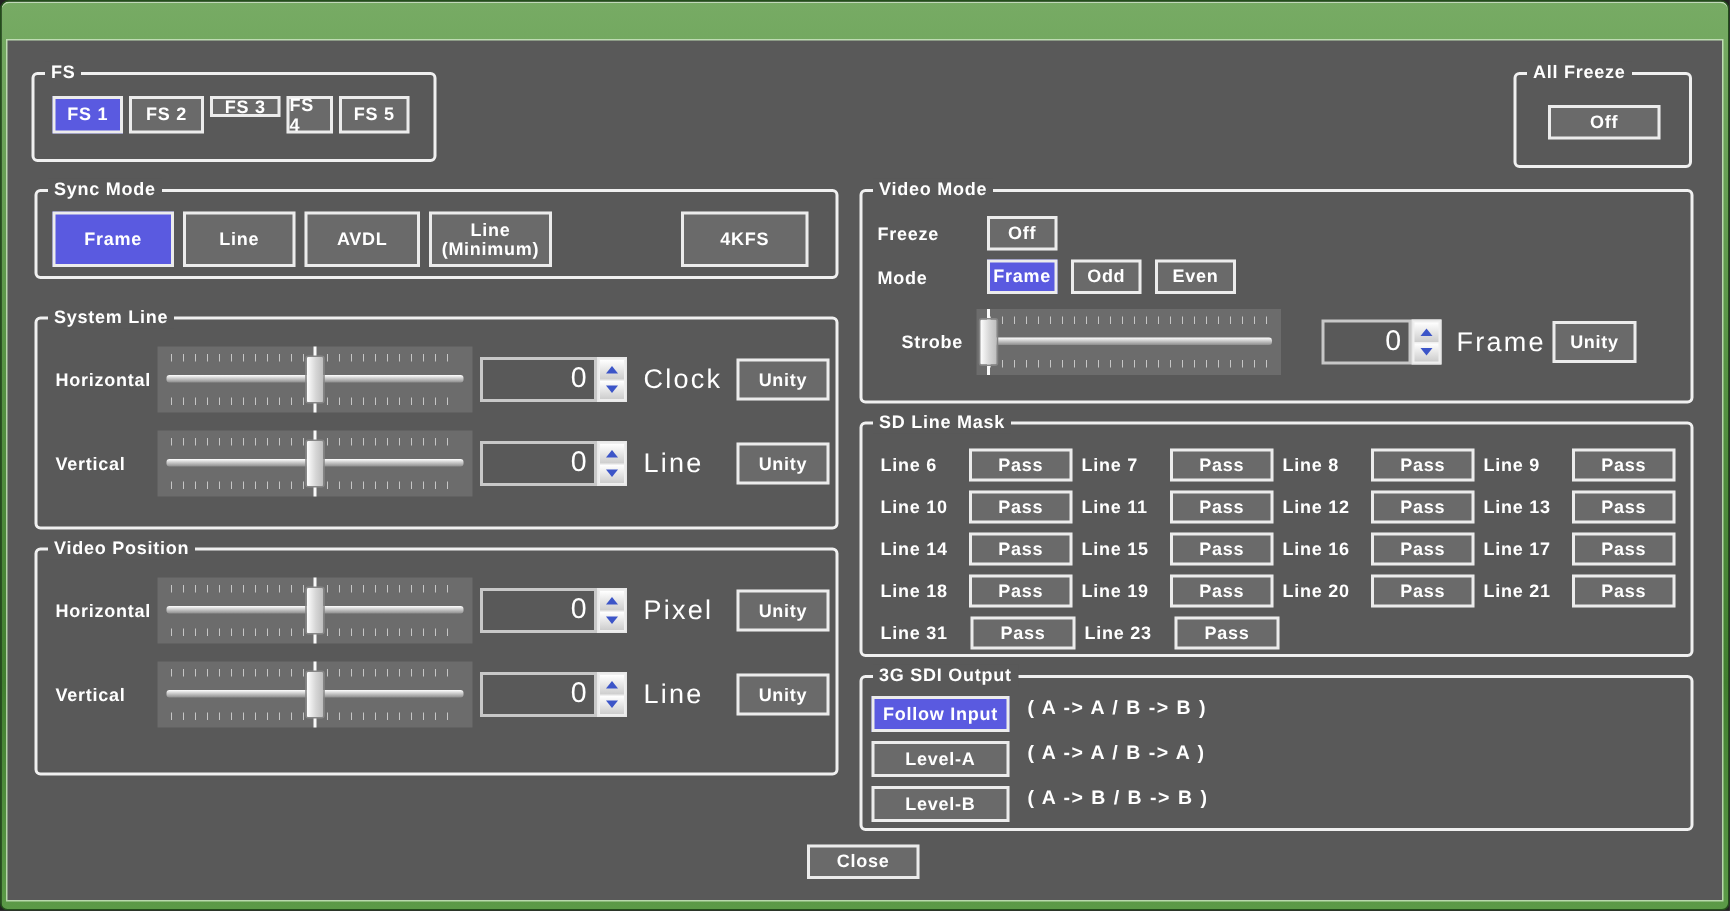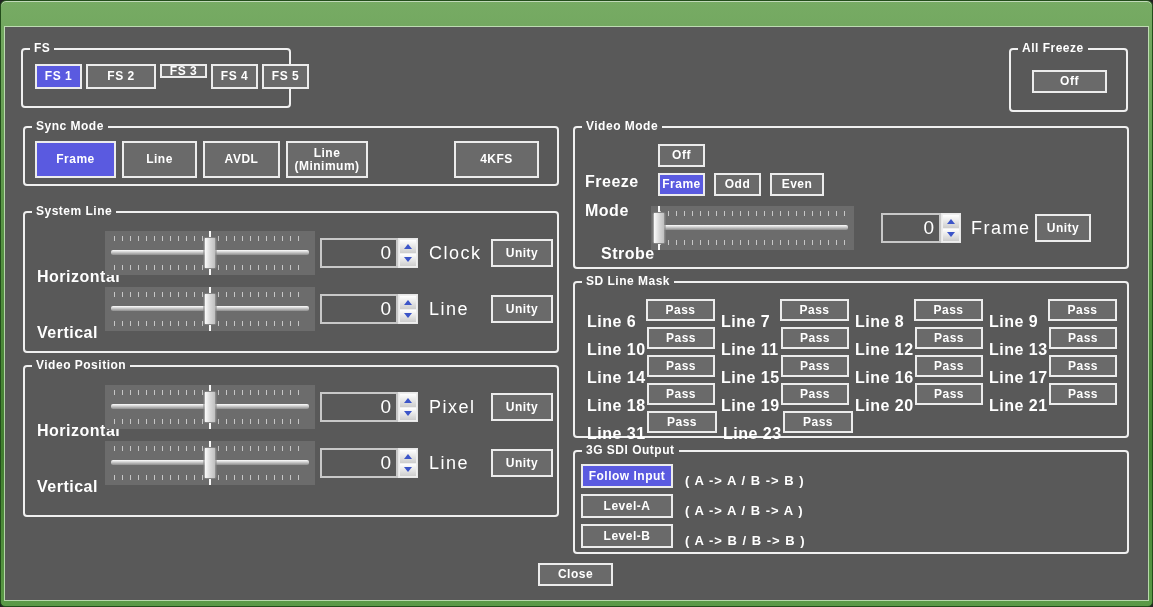--- a/index.html
+++ b/index.html
@@ -26,21 +26,21 @@
   .glyph-max{width:11px;height:9px;border:2px solid #fff;box-shadow:0 1px 2px rgba(0,0,0,.55),inset 0 1px 2px rgba(0,0,0,.35);}
   .glyph-close{color:#fff;font-weight:bold;font-size:12px;text-shadow:0 1px 2px rgba(0,0,0,.65);}
   .client{position:absolute;left:4px;top:26px;right:4px;bottom:6px;background:var(--panel);
     box-shadow:0 0 0 1px rgba(215,238,205,.75);}
   .group{position:absolute;border:2px solid var(--groupborder);border-radius:4px;}
   .legend{position:absolute;top:-9px;left:7px;background:var(--panel);padding:0 4px;
     font-weight:bold;font-size:12px;line-height:15px;color:#fff;letter-spacing:.5px;white-space:nowrap;}
   .btn{border:2px solid #ececec;background:var(--button);color:#fff;font-weight:bold;font-size:12px;
     display:flex;align-items:center;justify-content:center;letter-spacing:.5px;line-height:13px;}
   .btn.selected{background:var(--accent);}
-  .lbl{color:#fff;font-weight:bold;font-size:16px;letter-spacing:.5px;white-space:nowrap;margin-top:24px;}
+  .lbl{color:#fff;font-weight:bold;font-size:12px;letter-spacing:.5px;white-space:nowrap;}
   
   .slider{position:absolute;background:var(--track);}
   .ticks{position:absolute;left:9px;right:9px;height:5px;
     background:repeating-linear-gradient(to right,#c6c6c6 0 1px,rgba(0,0,0,0) 1px 8px);}
   .ticks.top{top:5px;} .ticks.bottom{bottom:5px;}
   .groove{position:absolute;left:6px;right:6px;top:50%;margin-top:-3px;height:5px;border-radius:2px;
     background:linear-gradient(#ffffff,#8d8d8d);}
   .origin{position:absolute;top:0;bottom:0;width:2px;background:#fafafa;transform:translateX(-50%);}
   .handle{position:absolute;top:6px;width:13px;height:32px;border:1px solid #858585;border-radius:2px;
     background:linear-gradient(to right,#ffffff,#d6d6d6 55%,#bdbdbd);transform:translateX(-50%);}
@@ -56,38 +56,38 @@
   .unity{position:absolute;width:62px;height:28px;}
   .srow{position:absolute;left:0;right:0;height:44px;}
   .vcenter{top:50%;transform:translateY(-50%);}
   .rlabel{position:absolute;left:12px;}
   
   .mask-wrap{position:absolute;left:12px;top:13px;right:4px;}
   .mask-row{display:flex;align-items:center;height:28px;}
   .mask-lbl{width:56px;margin-right:4px;}
   .mask-btn{width:70px;height:22px;margin-right:6px;}
   
-  .sdi-row{position:absolute;left:6px;display:flex;align-items:flex-end;height:24px;}
+  .sdi-row{position:absolute;left:6px;display:flex;align-items:flex-start;height:24px;}
   .sdi-btn{width:92px;height:24px;}
   .sdi-desc{margin-left:12px;color:#fff;font-weight:bold;font-size:13px;letter-spacing:1px;white-space:nowrap;}
 </style>
 </head>
 <body>
 
 <div class="window">
 
   <div class="client">
 
     <div class="group" style="left:16px;top:21px;width:270px;height:60px;">
       <span class="legend">FS</span>
       <div style="position:absolute;left:12px;top:14px;display:flex;gap:4px;">
         <div class="btn selected" style="width:47px;height:25px;">FS 1</div>
-        <div class="btn" style="width:70px;height:25px;">FS 2</div>
+        <div class="btn" style="width:50px;height:25px;">FS 2</div>
         <div class="btn" style="width:47px;height:14px;">FS 3</div>
-        <div class="btn" style="width:47px;height:25px;">FS 4</div>
+        <div class="btn" style="width:31px;height:25px;">FS 4</div>
         <div class="btn" style="width:47px;height:25px;">FS 5</div>
       </div>
     </div>
 
     <div class="group" style="left:1004px;top:21px;width:119px;height:64px;">
       <span class="legend">All Freeze</span>
       <div class="btn" style="position:absolute;left:21px;top:20px;width:75px;height:23px;">Off</div>
     </div>
 
     <div class="group" style="left:18px;top:99px;width:536px;height:60px;">

